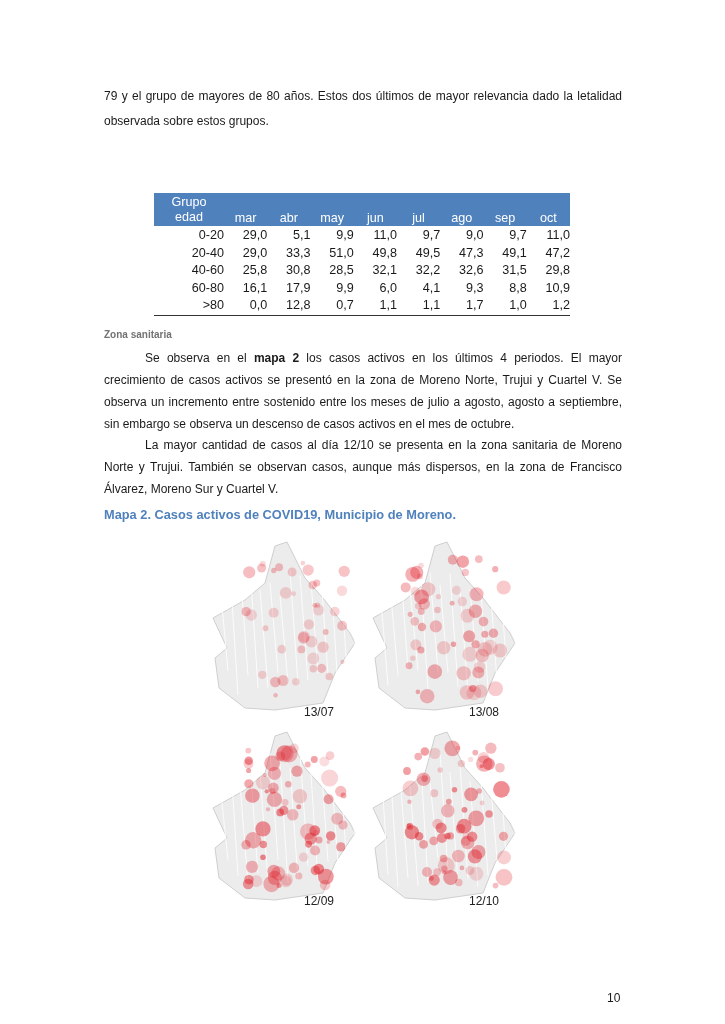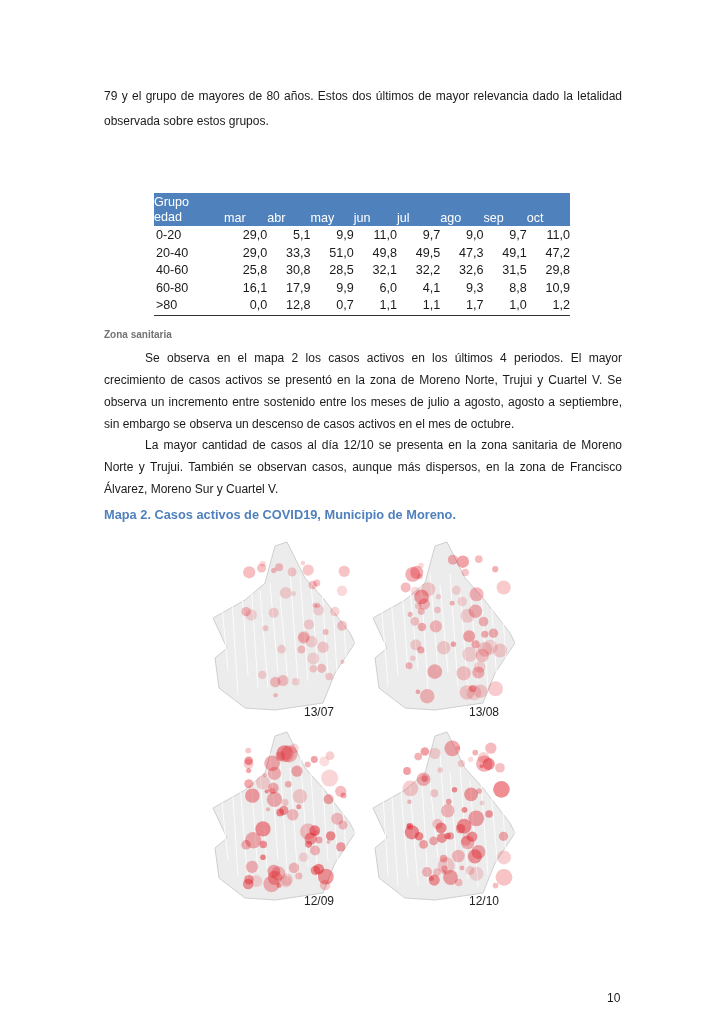--- a/index.html
+++ b/index.html
@@ -21,36 +21,36 @@
     }
     .cap1 { top: 147px; letter-spacing: 0.2px; }
     .h2 {
       position: absolute; left: 104px; top: 329px;
       font-size: 10px; font-weight: bold; color: #737373;
     }
     .p2 { top: 347px; }
     .p3 { top: 434px; }
     .cap2 { top: 506px; }
     .indent { display: inline-block; width: 41px; }
-    b { font-weight: normal; }
+    b { font-weight: bold; }
 
     table.data {
       position: absolute; left: 154px; top: 193px; width: 416px;
       border-collapse: collapse; font-size: 12.6px;
     }
     table.data thead th {
       background: #4f81bd; color: #ffffff; font-weight: normal;
       font-size: 12.6px; padding: 0; height: 32px; vertical-align: bottom;
-      text-align: left; line-height: 15px;
+      text-align: center; line-height: 15px;
     }
     table.data thead th.grp { width: 70px; padding-bottom: 1px; }
     table.data tbody td {
       padding: 0; height: 17.6px; line-height: 17.6px; text-align: right;
     }
-    table.data tbody td.lbl { text-align: left; padding-left: 2px; }
+    table.data tbody td.lbl { text-align: right; padding-left: 2px; }
     table.data thead tr { border-bottom: 1px solid #ffffff; }
     table.data tbody tr:last-child td { border-bottom: 1px solid #333; }
 
     .maps { position: absolute; left: 205px; top: 538px; width: 330px; height: 375px; }
     .map {
       position: absolute; width: 160px; height: 180px;
     }
     .map svg { position: absolute; left: 0; top: 0; }
     .map .mlabel {
       position: absolute; font-size: 12px; color: #222;

